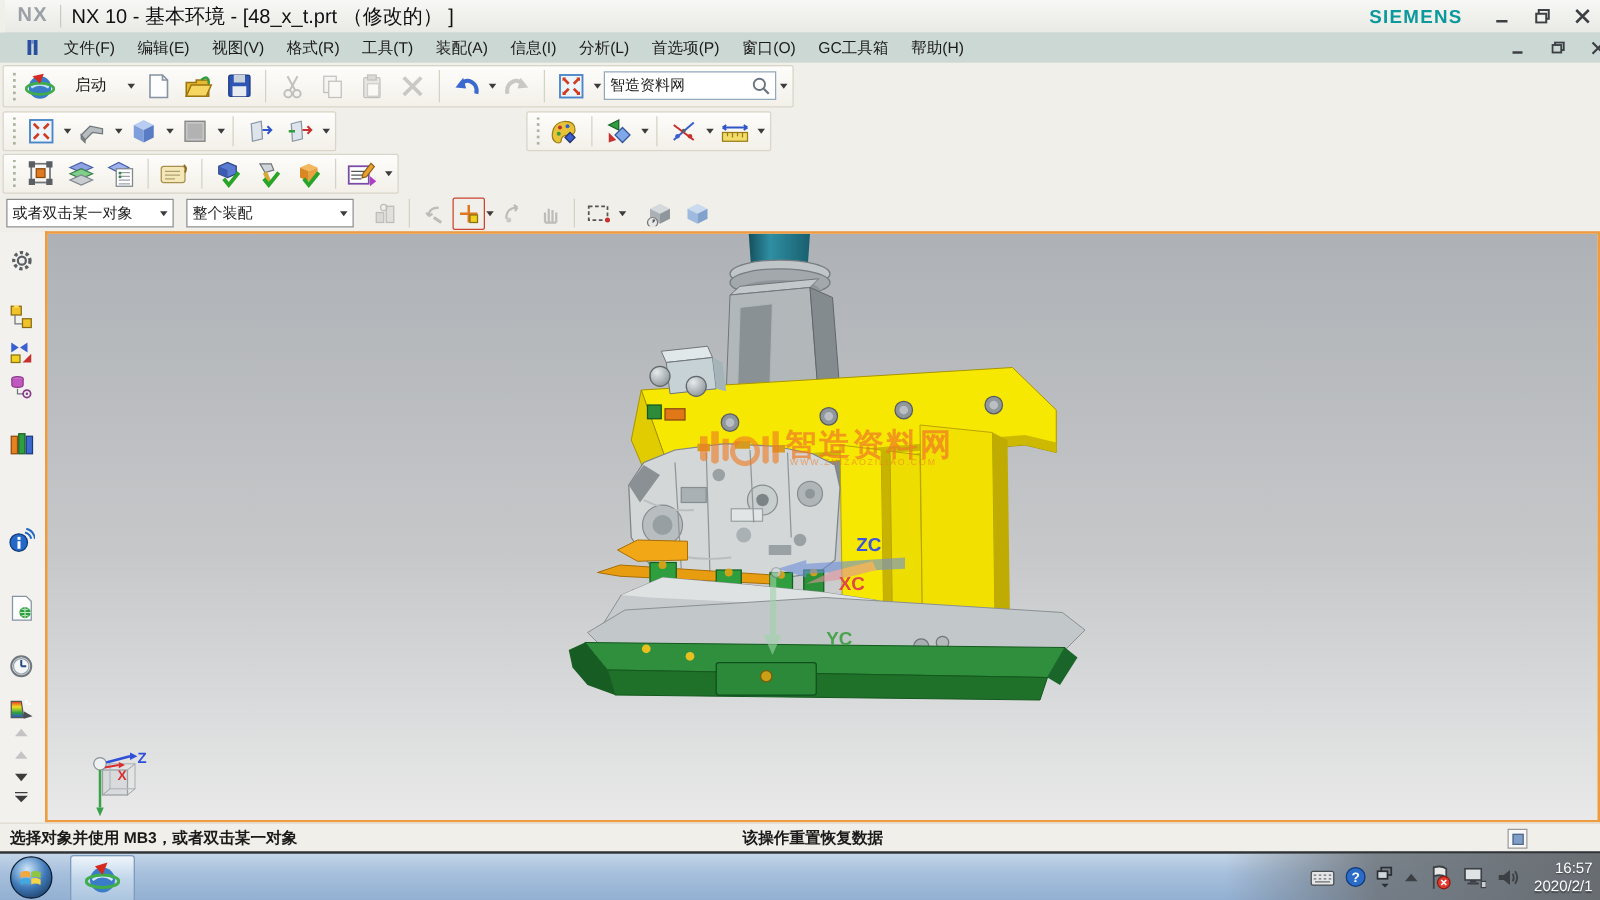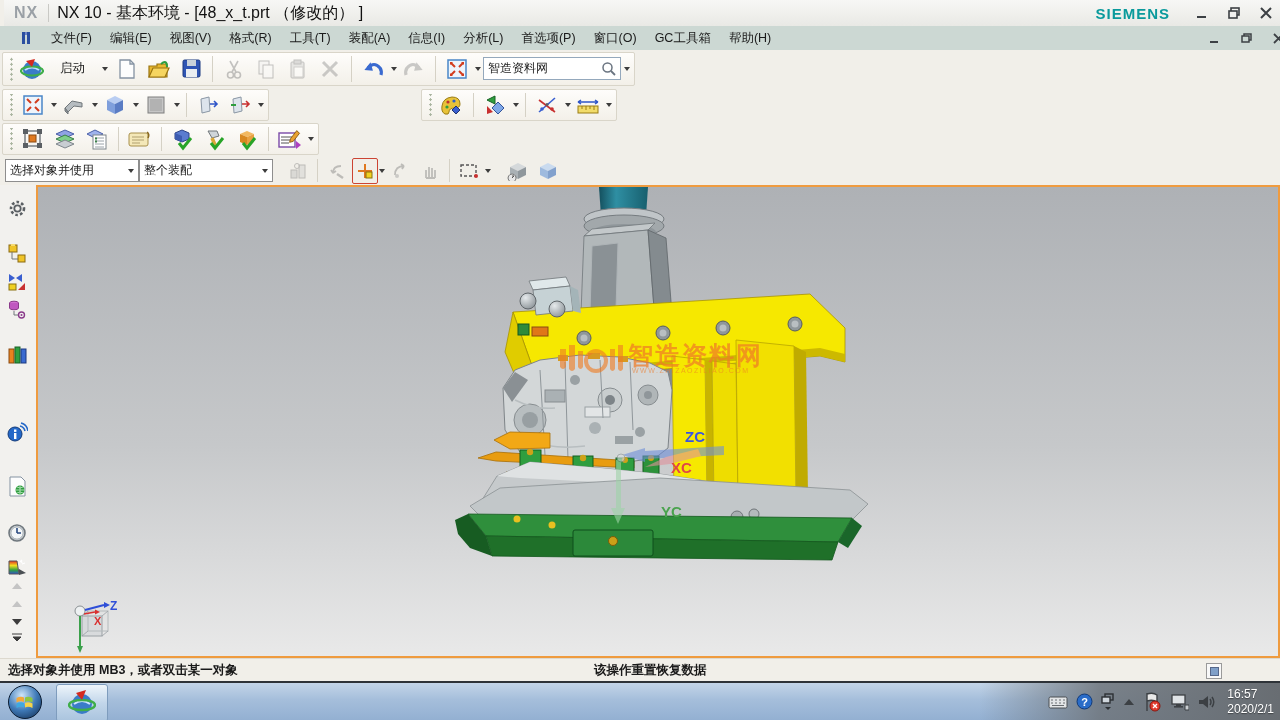--- a/index.html
+++ b/index.html
@@ -70,21 +70,21 @@
   .status-icon div{width:7px;height:7px;background:#7f9fc8;border:1px solid #55678a;}
   
   .taskbar{position:absolute;left:0;top:681px;width:1280px;height:39px;
     background:linear-gradient(#c3d5e8,#a5bedb 45%,#93b0d2);border-top:2px solid #2e3338;box-sizing:border-box;}
   .taskbar .darkend{position:absolute;right:0;top:0;height:100%;width:300px;
     background:linear-gradient(to right,rgba(110,116,122,0),rgba(110,116,122,.85) 40%,#686d72);}
   .orb{position:absolute;left:7px;top:1px;width:36px;height:36px;}
   .nxtask{position:absolute;left:56px;top:1px;width:50px;height:36px;border:1px solid #7e9cbd;border-radius:3px;
     background:linear-gradient(#eef5fb,#c2d6ea 50%,#aac4de);display:flex;align-items:center;justify-content:center;}
   .tray{position:absolute;right:6px;top:0;height:100%;display:flex;align-items:center;gap:8px;}
-  .clock{color:#fff;font-size:12px;text-align:left;line-height:15px;text-shadow:0 1px 1px rgba(0,0,0,.4);margin-left:4px;}
+  .clock{color:#fff;font-size:12px;text-align:right;line-height:15px;text-shadow:0 1px 1px rgba(0,0,0,.4);margin-left:4px;}
   svg{display:block;}
 </style>
 </head>
 <body>
 
 <div class="screen">
 
   <div class="titlebar">
     <span class="nxlogo">NX</span>
     <span class="titlesep"></span>
@@ -399,24 +399,24 @@
             <path d="M22 4 L15 13 l-1 4 l4 -1 l7 -9 z" fill="#e8a030" stroke="#8a5a10" transform="scale(0.9)"></path>
             <path d="M19 14 l5 4 l-5 4 z" fill="#b040c0"></path>
           </svg>
         </div>
       <span class="dd"></span>
     </div>
   </div>
 
   <div class="selbar">
     <div class="combo" style="width:124px;margin-left:5px">
-      <span>选择对象并使用</span>
+      <span>或者双击某一对象</span>
         <span class="dd"></span>
     </div>
-    <div class="combo" style="width:124px;">
+    <div class="combo" style="width:124px;margin-left:10px">
       <span>整个装配</span>
         <span class="dd"></span>
     </div>
     <div class="tbtn disabled" style="margin-left:10px">
         <svg width="20" height="20">
           <rect x="3" y="9" width="6" height="8" fill="#bbb" stroke="#777"></rect>
           <rect x="11" y="4" width="6" height="13" fill="#ccc" stroke="#777"></rect>
           <circle cx="9" cy="5" r="2.5" fill="none" stroke="#777"></circle>
         </svg>
       </div>

